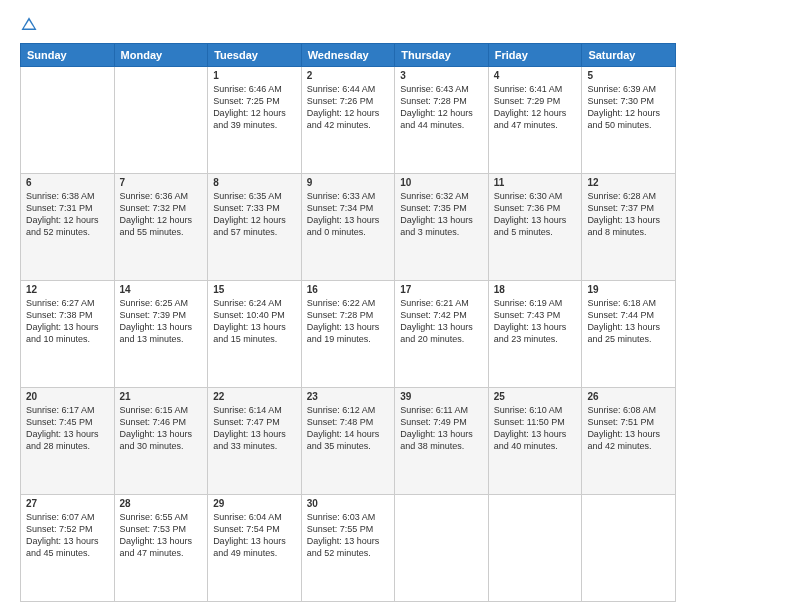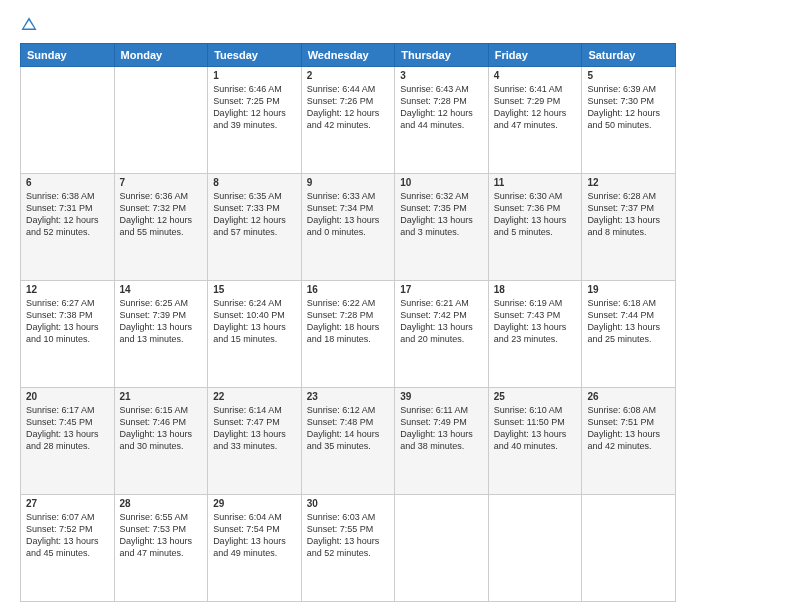--- a/index.html
+++ b/index.html
@@ -263,21 +263,21 @@
           <span>Sunrise: 6:24 AM</span><br>
           <span>Sunset: 10:40 PM</span><br>
           <span>Daylight: 13 hours and 15 minutes.</span>
         </div>
           </td>
           <td>
             <span class="day-number">16</span>
         <div class="day-info">
           <span>Sunrise: 6:22 AM</span><br>
           <span>Sunset: 7:28 PM</span><br>
-          <span>Daylight: 18 hours and 18 minutes.</span>
+          <span>Daylight: 13 hours and 19 minutes.</span>
         </div>
           </td>
           <td>
             <span class="day-number">17</span>
         <div class="day-info">
           <span>Sunrise: 6:21 AM</span><br>
           <span>Sunset: 7:42 PM</span><br>
           <span>Daylight: 13 hours and 20 minutes.</span>
         </div>
           </td>

